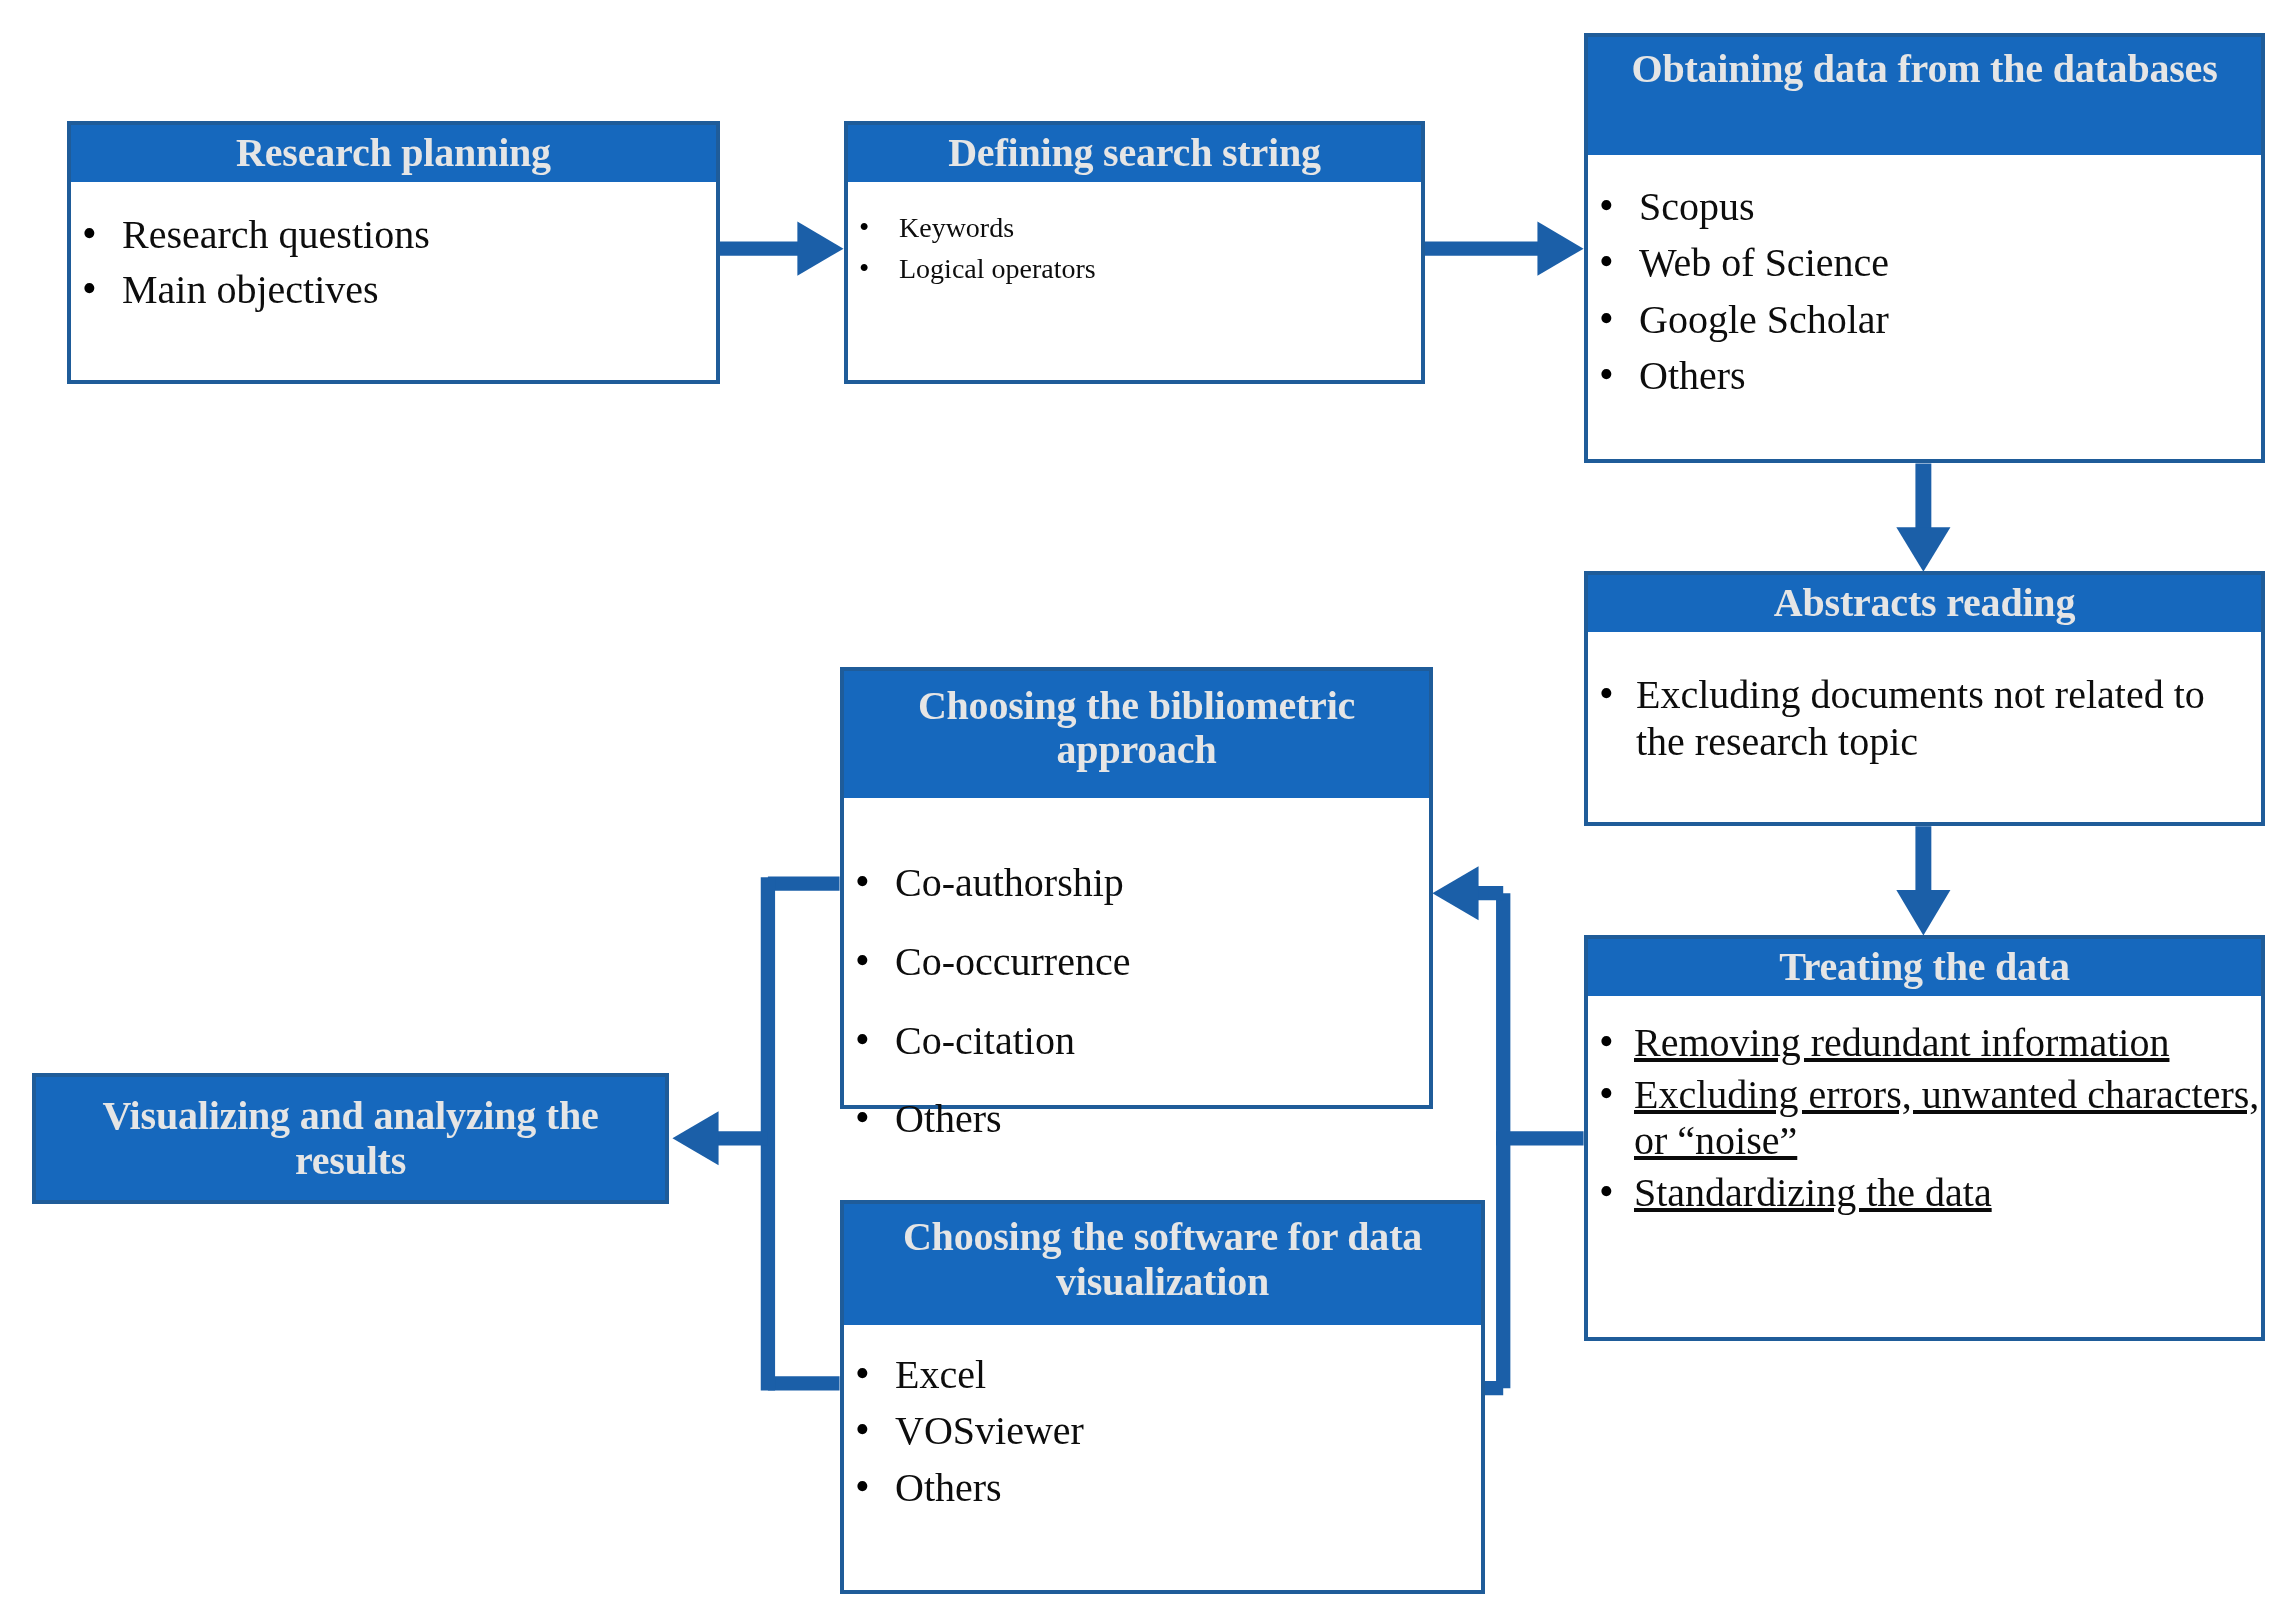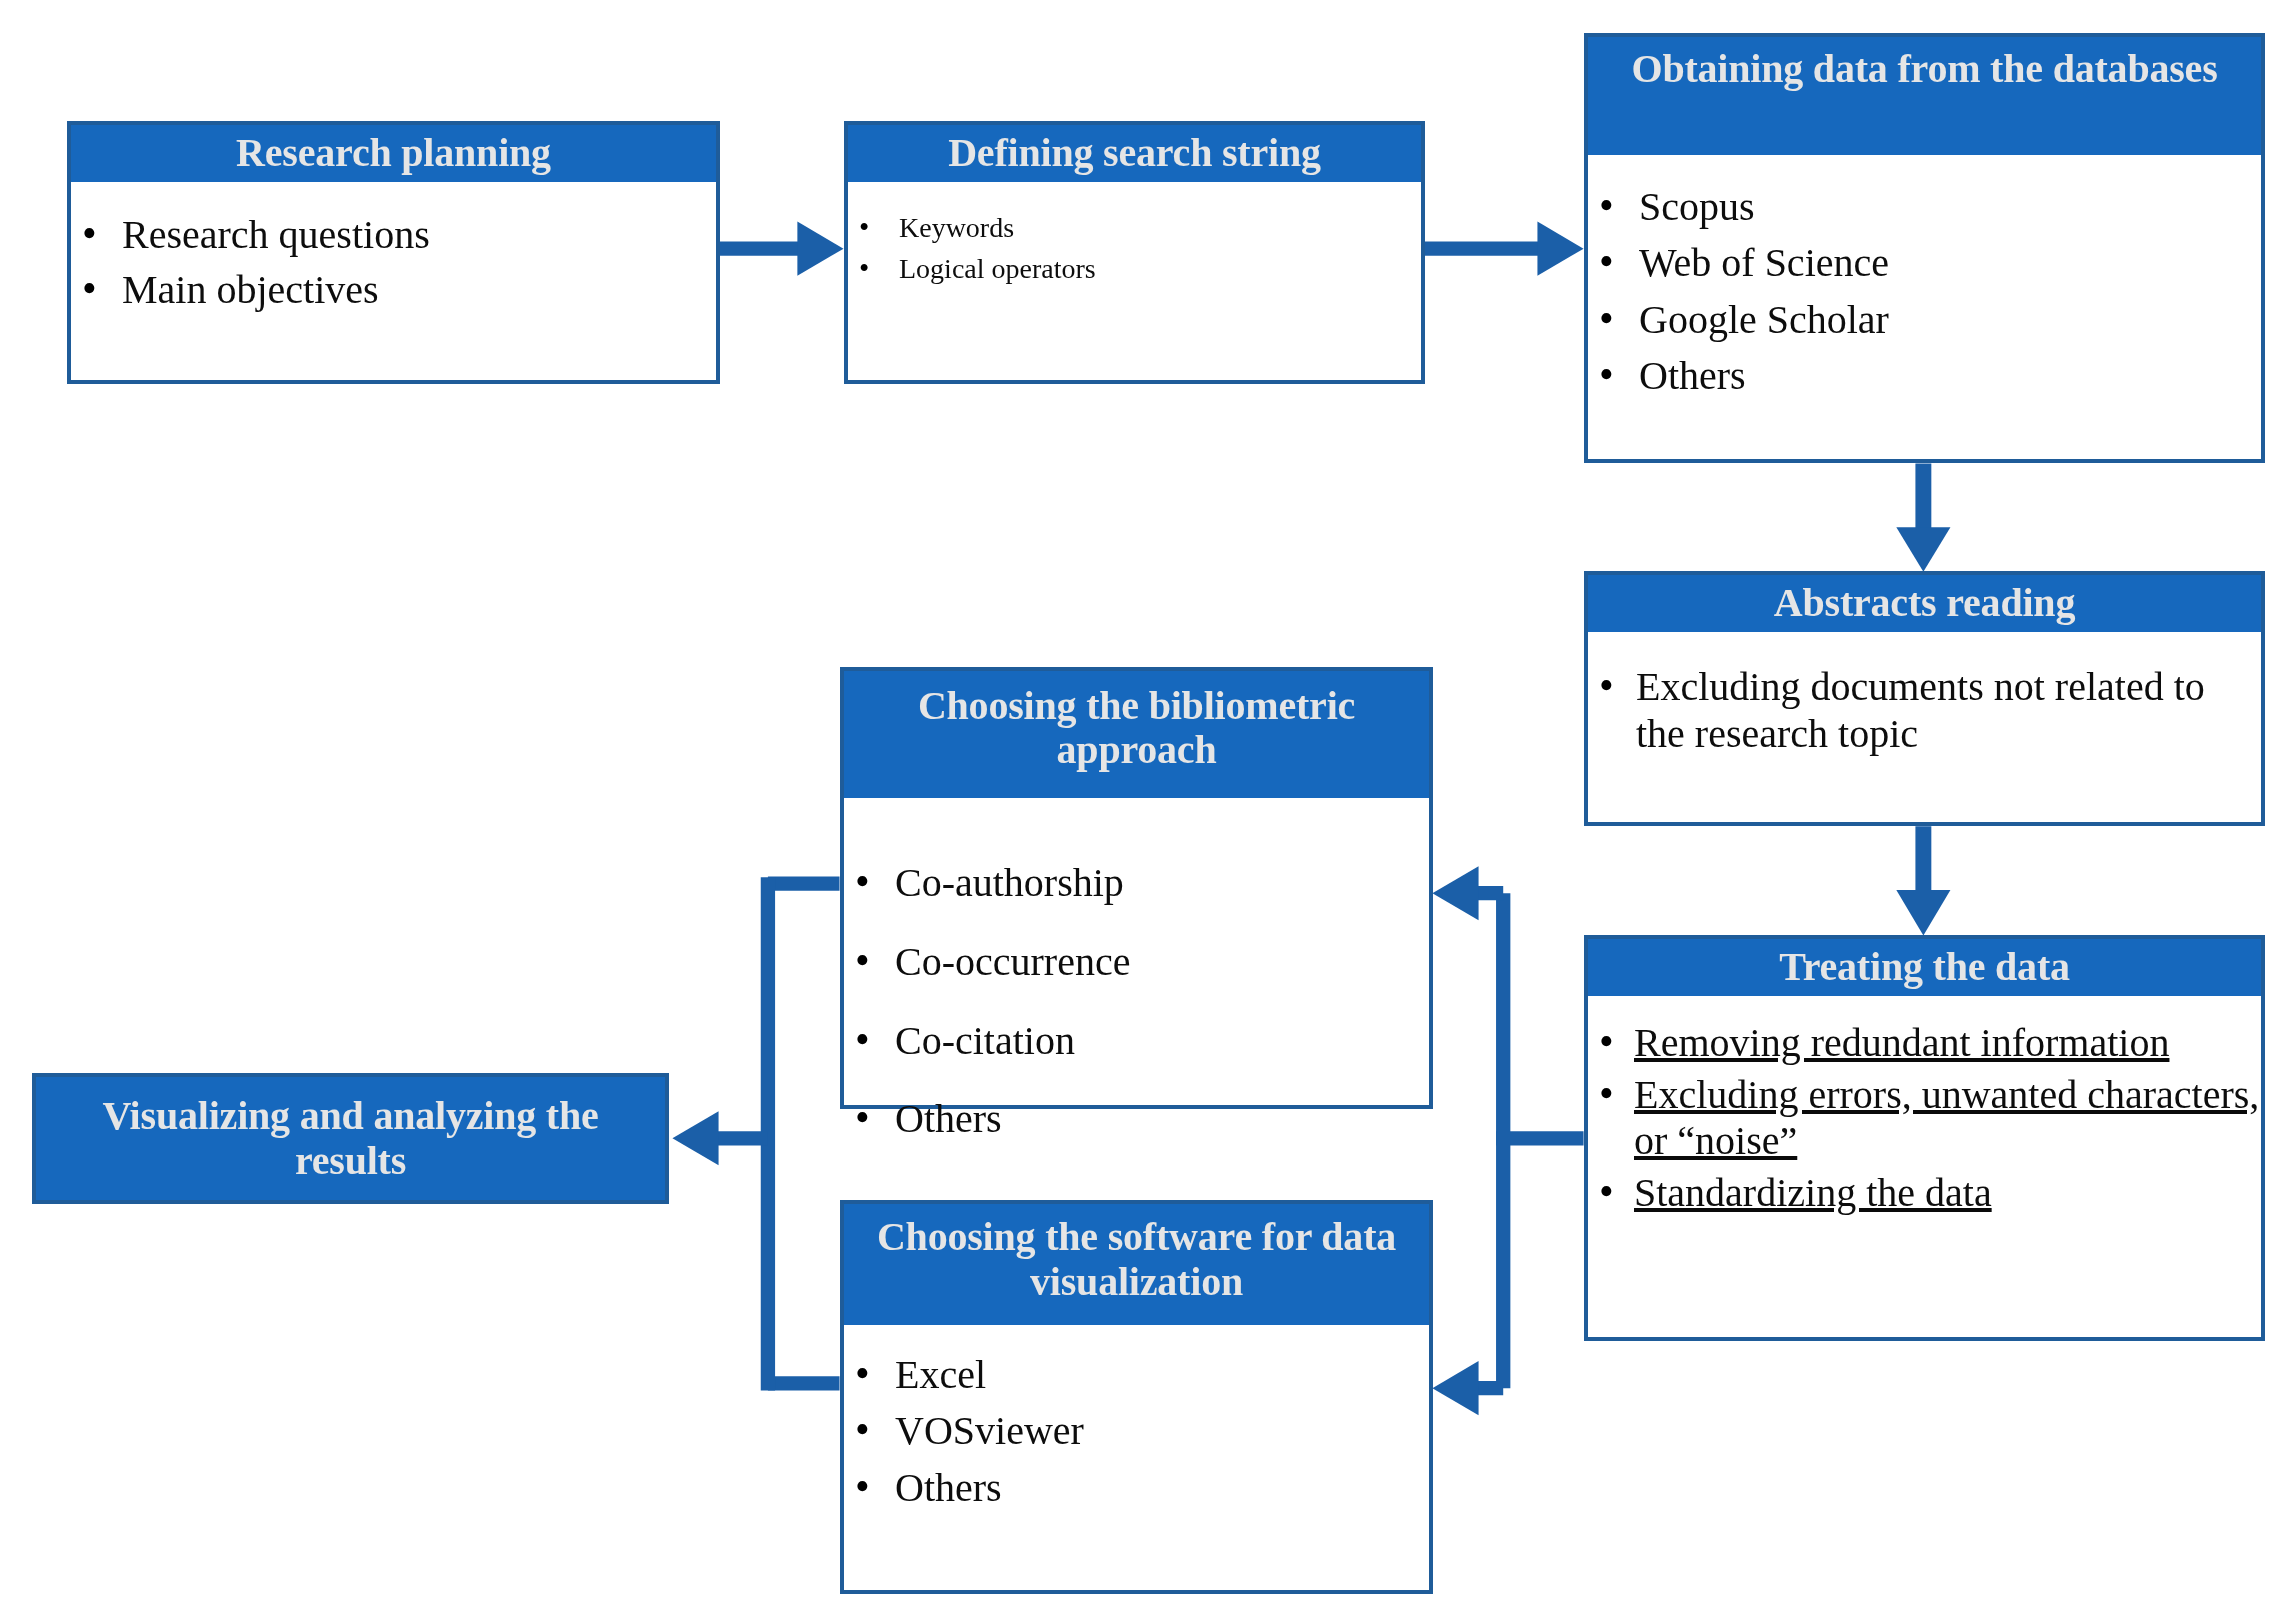--- a/index.html
+++ b/index.html
@@ -94,34 +94,34 @@
   #node-search-string .node-body   { height: 197px; padding-top: 30px; }
   #node-search-string ul.bullets > li { font-size: 28px; margin-bottom: 8px; }
 
   #node-obtaining-data { left: 1584px; top: 33px;  width: 681px; height: 430px; }
   #node-obtaining-data .node-header { height: 118px; font-size: 40px; padding: 9.6px 22px 0; }
   #node-obtaining-data .node-body   { height: 304px; padding-top: 29px; }
   #node-obtaining-data ul.bullets > li { font-size: 40px; margin-bottom: 9.6px; }
 
   #node-abstracts-reading { left: 1584px; top: 571px; width: 681px; height: 255px; }
   #node-abstracts-reading .node-header { height: 57px; font-size: 40px; padding-top: 6.4px; }
-  #node-abstracts-reading .node-body   { height: 189px; padding-top: 32px; }
+  #node-abstracts-reading .node-body   { height: 189px; padding-top: 40px; }
   #node-abstracts-reading ul.bullets > li { font-size: 40px; padding-left: 48px; }
 
   #node-treating-data { left: 1584px; top: 935px; width: 681px; height: 406px; }
   #node-treating-data .node-header { height: 57px; font-size: 40px; padding-top: 6.4px; }
   #node-treating-data .node-body   { height: 341px; padding-top: 24px; text-decoration: underline; }
   #node-treating-data ul.bullets > li { font-size: 40px; margin-bottom: 4.8px; padding-left: 46px; }
 
   #node-bibliometric { left: 840px; top: 667px; width: 593px; height: 442px; }
   #node-bibliometric .node-header { height: 127px; font-size: 40px; padding: 12.7px 16px 0; }
   #node-bibliometric .node-body   { height: 306px; padding-top: 30px; }
   #node-bibliometric ul.bullets > li { font-size: 40px; margin-bottom: 9.6px; margin-top: 32px; }
 
-  #node-software { left: 840px; top: 1200px; width: 593px; height: 394px; }
+  #node-software { left: 840px; top: 1200px; width: 645px; height: 394px; }
   #node-software .node-header { height: 121px; font-size: 40px; padding: 11px 11px 0; }
   #node-software .node-body   { height: 265px; padding-top: 27px; }
   #node-software ul.bullets > li { font-size: 40px; margin-bottom: 9.6px; }
 
   #node-visualizing { left: 32px; top: 1073px; width: 637px; height: 131px; }
   #node-visualizing .node-header { font-size: 40px; padding: 0 19px; }
 </style>
 </head>
 <body>
 

